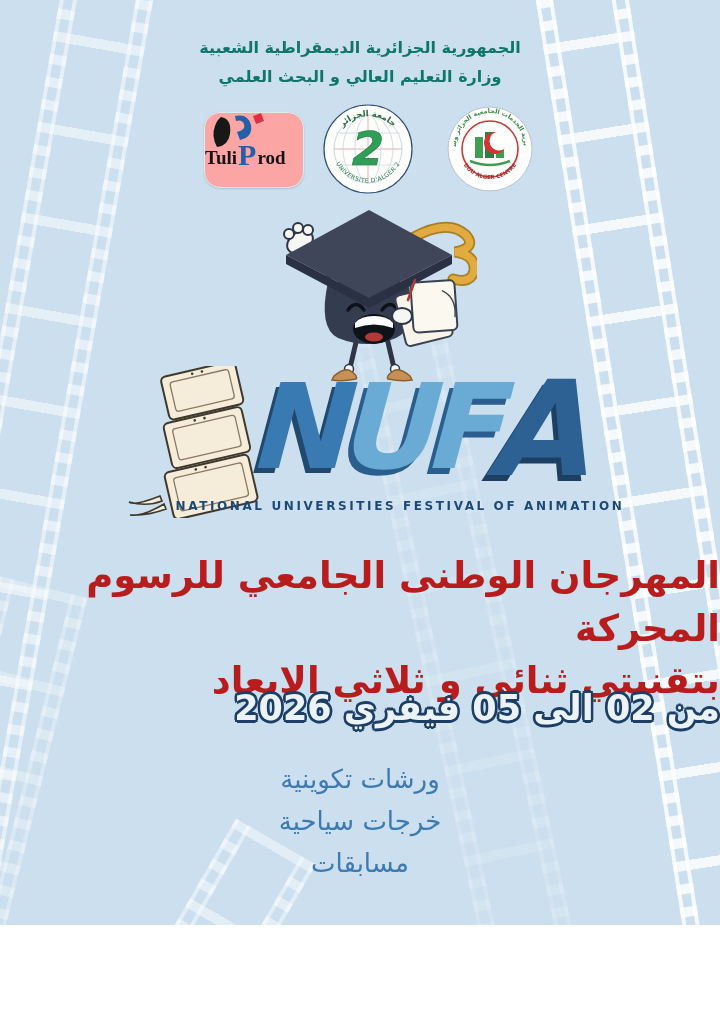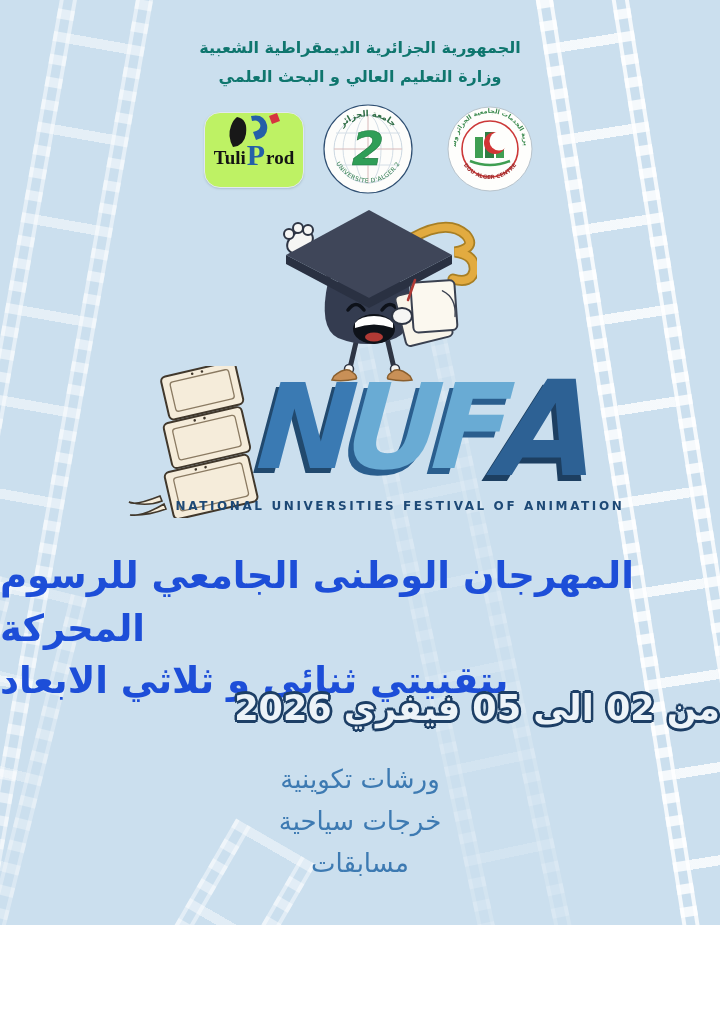--- a/index.html
+++ b/index.html
@@ -25,23 +25,23 @@
   }
   
   .header {
     position:absolute; top:34px; left:0; width:100%;
     text-align:center; color:#0f766e; font-weight:bold;
     font-size:16px; line-height:1.8; direction:rtl;
   }
   
   .logo-tuliprod {
     position:absolute; left:204px; top:112px; width:98px; height:74px;
-    background:#bef264; border-radius:16px; border:1px solid #e2e8ef;
+    background:#fca5a5; border-radius:16px; border:1px solid #e2e8ef;
     box-shadow:0 1px 2px rgba(90,110,140,.25);
-    display:flex; flex-direction:column; align-items:center; justify-content:flex-start;
+    display:flex; flex-direction:column; align-items:flex-start; justify-content:flex-start;
   }
   .tp-text { font-family:"Liberation Serif", serif; font-weight:bold; color:#141414;
     font-size:19px; line-height:1; margin-top:-6px; display:flex; align-items:flex-end; }
   .tp-p { color:#2460a8; font-size:30px; line-height:.8; margin:0 1px; }
   .logo-circle { position:absolute; }
   
   .brand-row {
     position:absolute; left:258px; top:368px; width:360px;
     font-style:italic; font-weight:900; font-size:118px; line-height:1;
     letter-spacing:-10px; white-space:nowrap; transform:skewX(-4deg);
@@ -50,22 +50,22 @@
   .brand-row span:nth-child(1){ color:#3a7ab3; text-shadow:-4px 5px 0 #21496e; }
   .brand-row span:nth-child(2){ color:#69abd4; text-shadow:-5px 6px 0 #2a5e8e; }
   .brand-row span:nth-child(3){ color:#69abd4; text-shadow:-5px 6px 0 #2a5e8e; }
   .brand-row span:nth-child(4){ color:#2d6194; text-shadow:-4px 5px 0 #1d3f61; transform:scale(1.12) translateY(2px); }
   .tagline {
     position:absolute; top:499px; left:170px; width:460px; text-align:center;
     color:#1d4976; font-weight:bold; font-size:12px; letter-spacing:2.6px;
   }
   
   .title {
-    position:absolute; top:550px; left:0; width:100%; text-align:left;
-    direction:rtl; color:#1d4ed8; font-weight:bold; font-size:37px; line-height:1.42;
+    position:absolute; top:550px; left:0; width:100%; text-align:right;
+    direction:rtl; color:#b91c1c; font-weight:bold; font-size:37px; line-height:1.42;
   }
   .date-line {
     position:absolute; top:688px; left:0; width:100%; 
     direction:rtl; font-weight:bold; font-size:35px; color:#ecf3f8;
     text-shadow:-2px -2px 0 #1d3f66, 2px -2px 0 #1d3f66, -2px 2px 0 #1d3f66,
                  2px 2px 0 #1d3f66, 0 -2.6px 0 #1d3f66, 0 2.6px 0 #1d3f66,
                 -2.6px 0 0 #1d3f66, 2.6px 0 0 #1d3f66;
   }
   .activities {
     position:absolute; top:758px; left:0; width:100%; text-align:center;

